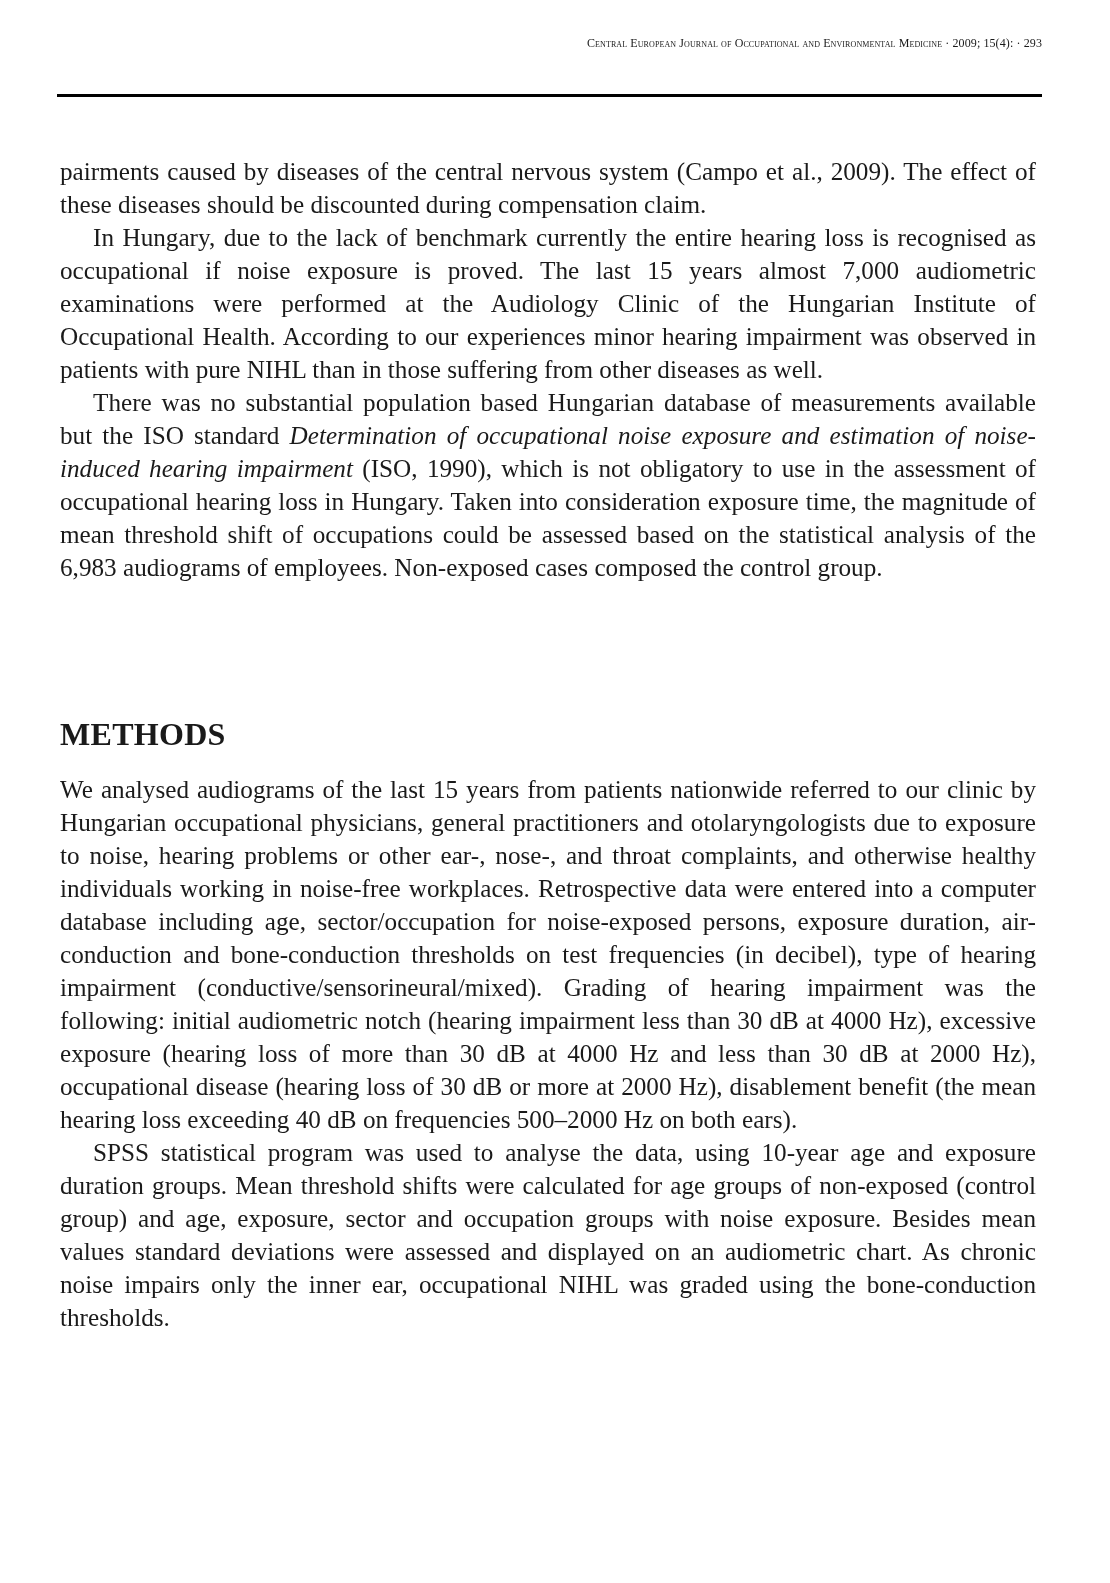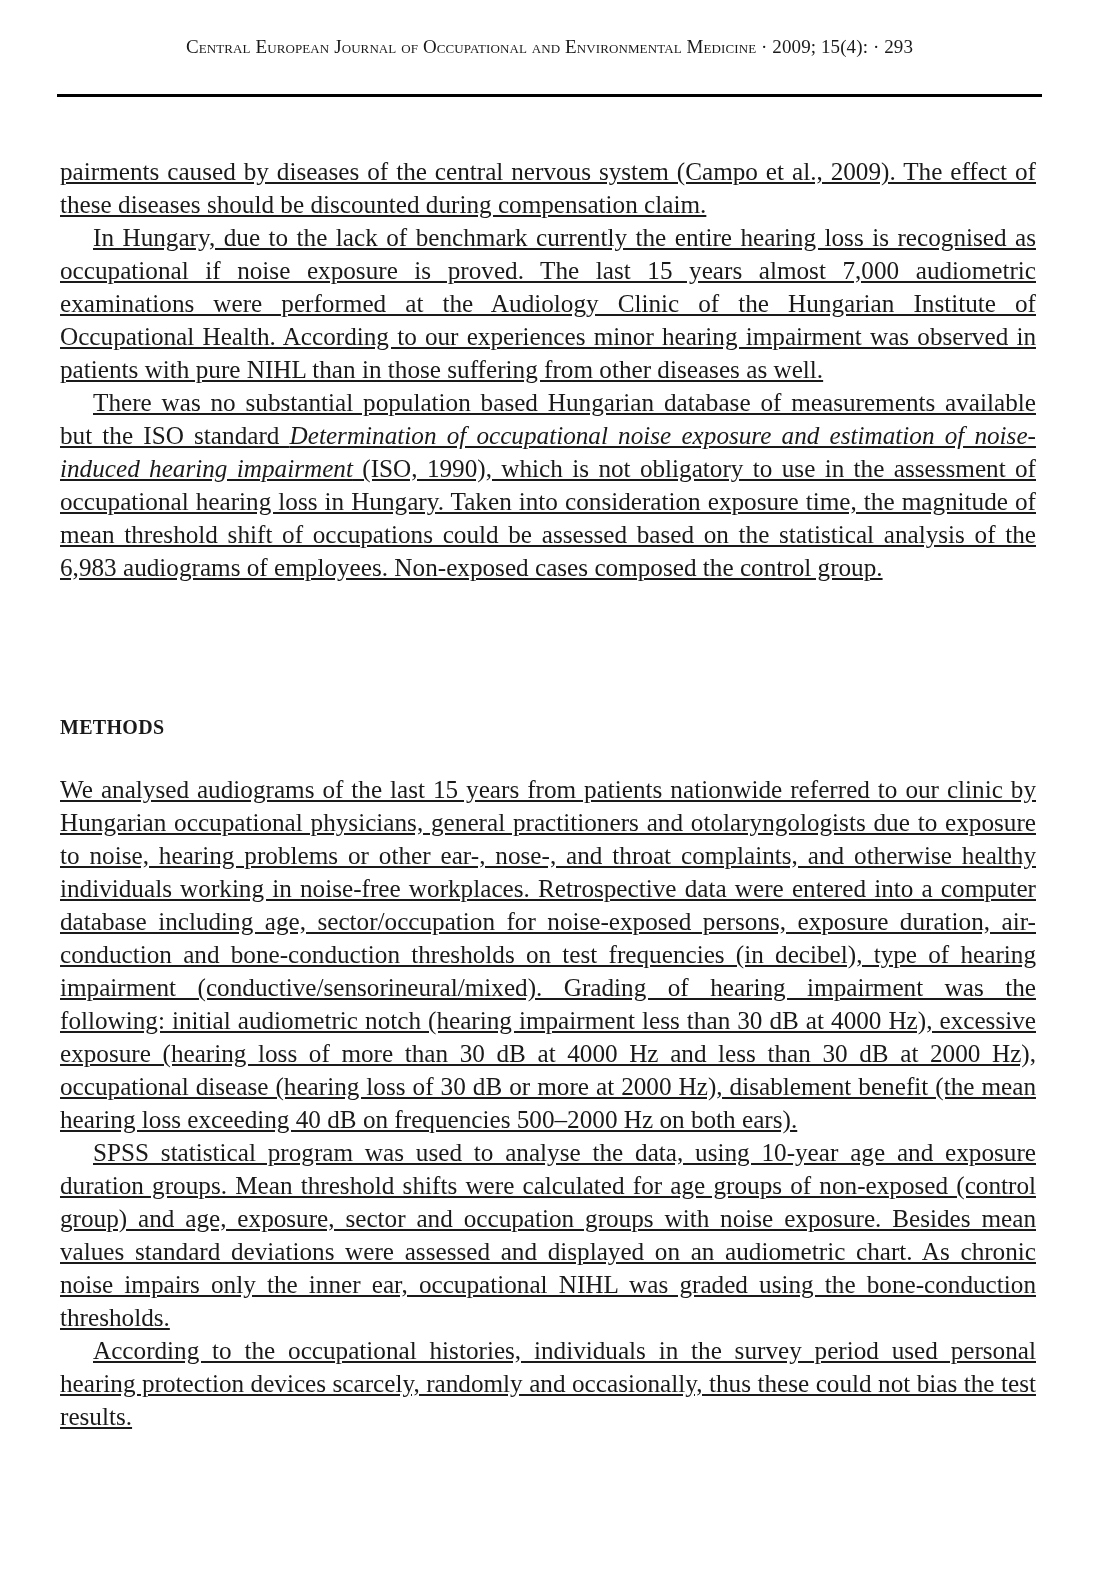--- a/index.html
+++ b/index.html
@@ -2,40 +2,40 @@
 <html><head>
   <meta charset="utf-8">
   <style>
     html, body { margin: 0; padding: 0; background: #ffffff; }
     body {
       width: 1110px; height: 1583px; position: relative; overflow: hidden;
       font-family: "Liberation Serif", "DejaVu Serif", serif; color: #1a1a1a;
     }
     .header {
       position: absolute; left: 57px; right: 68px; top: 36px;
-      text-align: center; font-size: 19px; letter-spacing: 0.1px;
+      text-align: right; font-size: 12px; letter-spacing: 0.1px;
       font-variant: small-caps; white-space: nowrap;
     }
     .header .sep { font-variant: normal; }
     .rule {
       position: absolute; left: 57px; right: 68px; top: 94px;
       height: 3px; background: #000;
     }
     .text {
       position: absolute; left: 60px; width: 976px;
       font-size: 25.2px; line-height: 33px; text-align: justify;
       hyphens: none;
     }
-    .text p { margin: 0; text-decoration: underline; }
+    .text p { margin: 0; }
     .text p.indent { text-indent: 33px; }
     .text p.noindent { text-indent: 0; }
     #intro { top: 155px; }
     .heading {
       position: absolute; left: 60px; top: 716px;
-      font-size: 20px; font-weight: bold; letter-spacing: 0.3px; text-align: right;
+      font-size: 32px; font-weight: bold; letter-spacing: 0.3px; text-align: right;
     }
     #methods { top: 773px; }
     i { font-style: italic; }
   </style>
 </head>
 <body>
 
 <div class="header">
   <span>Central European Journal of Occupational and Environmental Medicine</span>
   <span class="sep">·</span>
@@ -49,14 +49,13 @@
   <p class="noindent">pairments caused by diseases of the central nervous system (Campo et al., 2009). The effect of these diseases should be discounted during compensation claim.</p>
   <p class="indent">In Hungary, due to the lack of benchmark currently the entire hearing loss is recognised as occupational if noise exposure is proved. The last 15 years almost 7,000 audiometric examinations were performed at the Audiology Clinic of the Hungarian Institute of Occupational Health. According to our experiences minor hearing impairment was observed in patients with pure NIHL than in those suffering from other diseases as well.</p>
   <p class="indent"><span>There was no substantial population based Hungarian database of measurements available but the ISO standard </span><i>Determination of occupational noise exposure and estimation of noise-induced hearing impairment</i><span> (ISO, 1990), which is not obligatory to use in the assessment of occupational hearing loss in Hungary. Taken into consideration exposure time, the magnitude of mean threshold shift of occupations could be assessed based on the statistical analysis of the 6,983 audiograms of employees. Non-exposed cases composed the control group.</span></p>
 </div>
 
 <div class="heading">METHODS</div>
 
 <div class="text" id="methods">
   <p class="noindent">We analysed audiograms of the last 15 years from patients nationwide referred to our clinic by Hungarian occupational physicians, general practitioners and otolaryngologists due to exposure to noise, hearing problems or other ear-, nose-, and throat complaints, and otherwise healthy individuals working in noise-free workplaces. Retrospective data were entered into a computer database including age, sector/occupation for noise-exposed persons, exposure duration, air-conduction and bone-conduction thresholds on test frequencies (in decibel), type of hearing impairment (conductive/sensorineural/mixed). Grading of hearing impairment was the following: initial audiometric notch (hearing impairment less than 30 dB at 4000 Hz), excessive exposure (hearing loss of more than 30 dB at 4000 Hz and less than 30 dB at 2000 Hz), occupational disease (hearing loss of 30 dB or more at 2000 Hz), disablement benefit (the mean hearing loss exceeding 40 dB on frequencies 500–2000 Hz on both ears).</p>
   <p class="indent">SPSS statistical program was used to analyse the data, using 10-year age and exposure duration groups. Mean threshold shifts were calculated for age groups of non-exposed (control group) and age, exposure, sector and occupation groups with noise exposure. Besides mean values standard deviations were assessed and displayed on an audiometric chart. As chronic noise impairs only the inner ear, occupational NIHL was graded using the bone-conduction thresholds.</p>
-  <p class="indent">According to the occupational histories, individuals in the survey period used personal hearing protection devices scarcely, randomly and occasionally, thus these could not bias the test results.</p>
 </div>
 
 </body></html>

